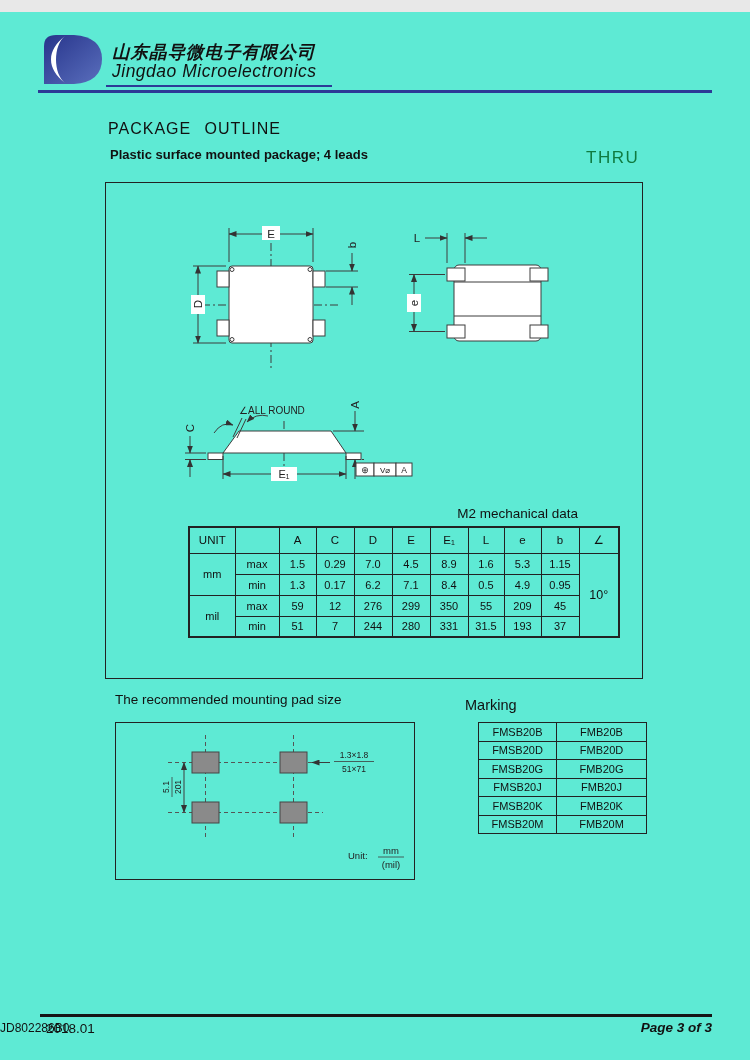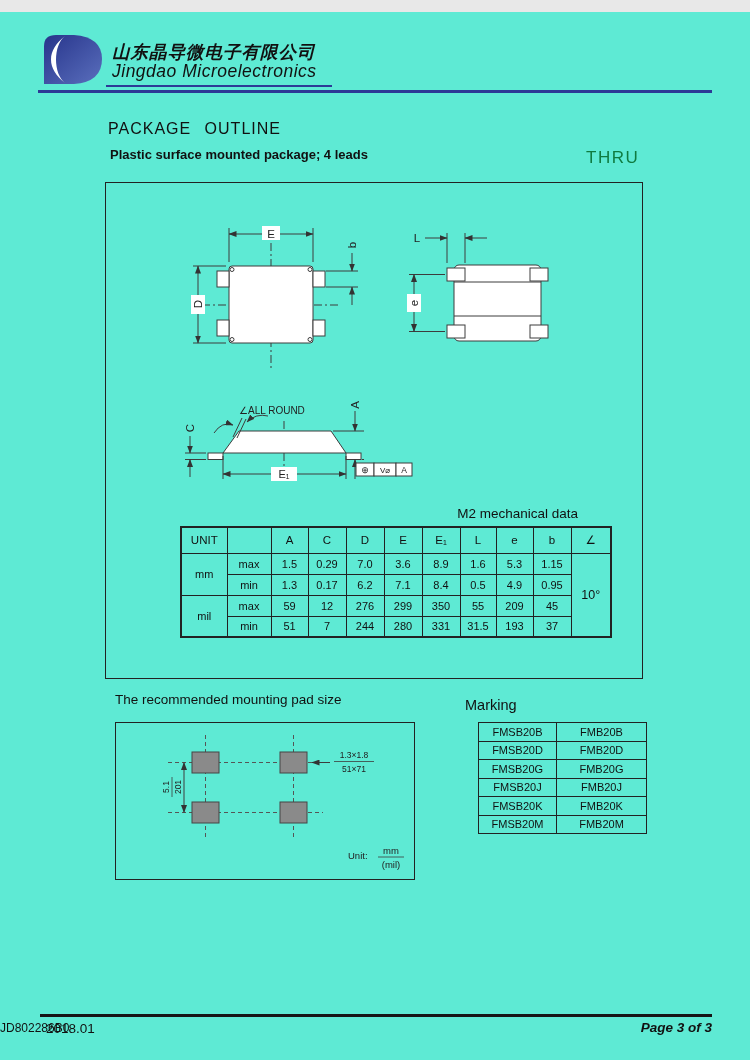--- a/index.html
+++ b/index.html
@@ -20,21 +20,21 @@
   .umsb { position:absolute; left:586px; top:136px; font-size:17px; letter-spacing:1.5px; color:#0f7b40; }
 
   
   .outline-box { position:absolute; left:105px; top:170px; width:538px; height:497px; border:1.5px solid #222; }
   .drawing-svg { position:absolute; left:106px; top:171px; }
   .m2-caption { position:absolute; left:188px; top:494px; width:390px; text-align:right; font-size:13.5px; }
 
   
   table { border-collapse:collapse; table-layout:fixed; }
   td { border:1px solid #222; text-align:center; vertical-align:middle; font-size:11px; overflow:hidden; }
-  .mech { position:absolute; left:180px; top:514px; width:390px; border:2px solid #222; }
+  .mech { position:absolute; left:188px; top:514px; width:390px; border:2px solid #222; }
   .mech .hrow td { height:26px; font-size:11.5px; }
   .mech td { height:21px; }
   .mech .angle-cell { font-size:12.5px;border-radius:7px; }
 
   .pad-title { position:absolute; left:115px; top:680px; font-size:13.5px; font-weight:normal; }
   .pad-box { position:absolute; left:115px; top:710px; width:300px; height:158px; border:1.5px solid #222; }
 
   .marking-title { position:absolute; left:465px; top:685px; font-size:14.5px; }
   .marking { position:absolute; left:478px; top:710px; width:168px; border:1.5px solid #222; }
   .marking .hrow td { height:21px; font-size:11.5px; }
@@ -208,21 +208,21 @@
       <td>e</td>
       <td>b</td>
       <td>∠</td>
     </tr>
     <tr>
       <td rowspan="2">mm</td>
       <td>max</td>
       <td>1.5</td>
       <td>0.29</td>
       <td>7.0</td>
-      <td>3.6</td>
+      <td>4.5</td>
       <td>8.9</td>
       <td>1.6</td>
       <td>5.3</td>
       <td>1.15</td>
       <td rowspan="4" class="angle-cell">10°</td>
     </tr>
     <tr>
       <td>min</td>
       <td>1.3</td>
       <td>0.17</td>

